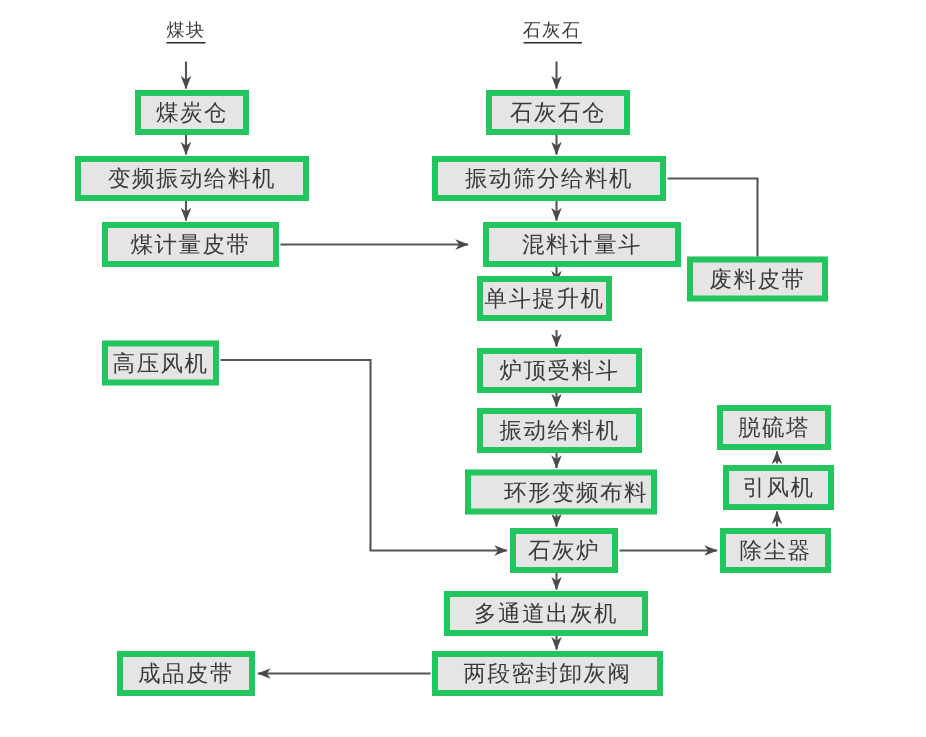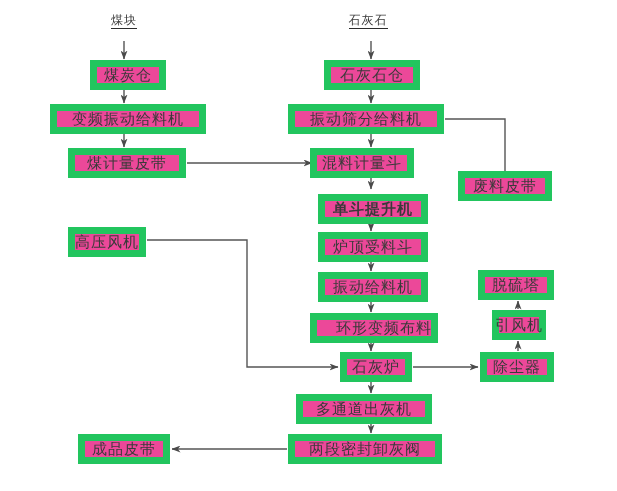--- a/index.html
+++ b/index.html
@@ -12,22 +12,22 @@
     position: relative;
     width: 617px;
     height: 491px;
     background: #ffffff;
     overflow: hidden;
     font-family: "DejaVu Serif", "Liberation Serif", serif;
   }
   .node {
     position: absolute;
     box-sizing: border-box;
-    border: 7px solid #22c55e;
-    background: #ec4899;
+    border: 4px solid #22c55e;
+    background: #e5e5e5;
     color: #3a3a3a;
     font-size: 15px;
     line-height: 1;
     display: flex;
     align-items: center;
     justify-content: center;
     letter-spacing: 1px;
     white-space: nowrap;
     z-index: 3;
   }
@@ -110,41 +110,41 @@
   <div class="node" style="left:90px; top:60px; width:76px; height:30px;">煤炭仓</div>
 
   <div class="node" style="left:50px; top:104px; width:156px; height:30px;">变频振动给料机</div>
 
   <div class="node" style="left:324px; top:60px; width:96px; height:30px;">石灰石仓</div>
 
   <div class="node" style="left:68px; top:148px; width:118px; height:30px;">煤计量皮带</div>
 
   <div class="node" style="left:288px; top:104px; width:156px; height:30px;">振动筛分给料机</div>
 
-  <div class="node" style="left:310px; top:148px; width:104px; height:30px;">混料计量斗</div>
+  <div class="node" style="left:322px; top:148px; width:132px; height:30px;">混料计量斗</div>
 
-  <div class="node" style="left:318px; top:194px; width:110px; height:30px;font-weight:bold;">单斗提升机</div>
+  <div class="node" style="left:318px; top:184px; width:90px; height:30px;">单斗提升机</div>
 
   <div class="node" style="left:318px; top:232px; width:110px; height:30px;">炉顶受料斗</div>
 
   <div class="node" style="left:318px; top:272px; width:110px; height:30px;">振动给料机</div>
 
   <div class="node" style="left:310px; top:313px; width:128px; height:30px;padding-left:20px;">环形变频布料</div>
 
   <div class="node" style="left:340px; top:352px; width:72px; height:30px;">石灰炉</div>
 
   <div class="node" style="left:296px; top:394px; width:136px; height:30px;">多通道出灰机</div>
 
   <div class="node" style="left:288px; top:434px; width:154px; height:30px;">两段密封卸灰阀</div>
 
   <div class="node" style="left:458px; top:171px; width:94px; height:30px;text-align:right;">废料皮带</div>
 
   <div class="node" style="left:480px; top:352px; width:74px; height:30px;">除尘器</div>
 
-  <div class="node" style="left:492px; top:310px; width:54px; height:30px;">引风机</div>
+  <div class="node" style="left:482px; top:310px; width:74px; height:30px;">引风机</div>
 
   <div class="node" style="left:478px; top:270px; width:76px; height:30px;">脱硫塔</div>
 
   <div class="node" style="left:68px; top:227px; width:78px; height:30px;">高压风机</div>
 
   <div class="node" style="left:78px; top:434px; width:92px; height:30px;">成品皮带</div>
 
 </div>
 
 </body></html>

